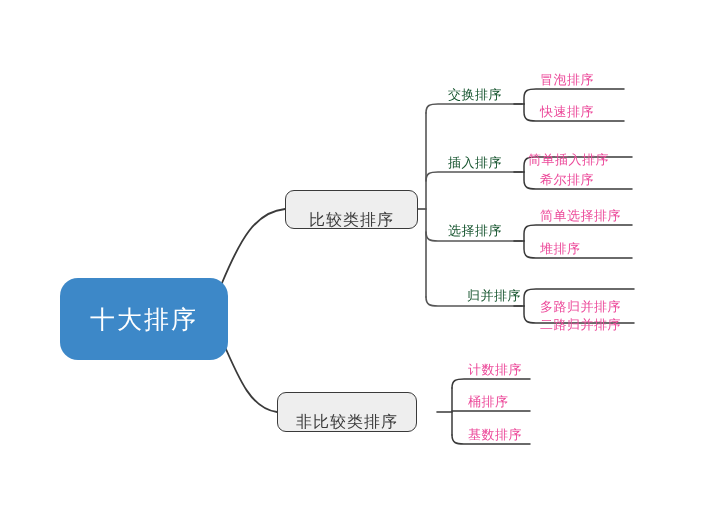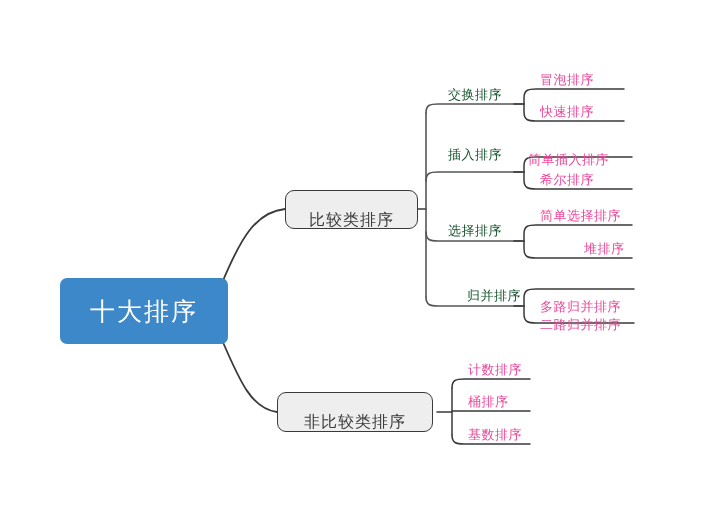--- a/index.html
+++ b/index.html
@@ -25,23 +25,23 @@
     height: 529px;
     pointer-events: none;
   }
 
   
   .root-node {
     position: absolute;
     left: 60px;
     top: 278px;
     width: 168px;
-    height: 66px;
+    height: 82px;
     background: #3d88c8;
-    border-radius: 7px;
+    border-radius: 18px;
     display: flex;
     align-items: center;
     justify-content: center;
     box-sizing: border-box;
     z-index: 3;
   }
   .root-node .root-label {
     color: #ffffff;
     font-size: 25px;
     letter-spacing: 2px;
@@ -71,21 +71,21 @@
   }
   #node-compare {
     left: 285px;
     top: 190px;
     width: 133px;
     height: 39px;
   }
   #node-noncompare {
     left: 277px;
     top: 392px;
-    width: 156px;
+    width: 140px;
     height: 40px;
   }
 
   
   .l3-label {
     position: absolute;
     color: #14532d;
     font-size: 13px;
     line-height: 1;
     white-space: nowrap;
@@ -156,34 +156,34 @@
   <div class="l2-node" id="node-compare">
     <span class="l2-label">比较类排序</span>
   </div>
 
   <div class="l2-node" id="node-noncompare">
     <span class="l2-label">非比较类排序</span>
   </div>
 
   <span class="l3-label" style="left:448px; top:88px;">交换排序</span>
 
-  <span class="l3-label" style="left:448px; top:148px;text-align:right;">插入排序</span>
+  <span class="l3-label" style="left:448px; top:156px;text-align:right;">插入排序</span>
 
   <span class="l3-label" style="left:448px; top:224px;text-align:right;">选择排序</span>
 
   <span class="l3-label" style="left:467px; top:289px;">归并排序</span>
 
   <span class="leaf-label" style="left:540px; top:73px;">冒泡排序</span>
   <span class="leaf-label" style="left:540px; top:105px;">快速排序</span>
 
   <span class="leaf-label" style="left:528px; top:141px;margin-top:12px;">简单插入排序</span>
   <span class="leaf-label" style="left:540px; top:173px;">希尔排序</span>
 
   <span class="leaf-label" style="left:540px; top:209px;">简单选择排序</span>
-  <span class="leaf-label" style="left:540px; top:242px;margin-left:44px;">堆排序</span>
+  <span class="leaf-label" style="left:540px; top:242px;">堆排序</span>
 
   <span class="leaf-label" style="left:540px; top:273px;margin-top:45px;">二路归并排序</span>
   <span class="leaf-label" style="left:540px; top:300px;">多路归并排序</span>
 
   <span class="leaf-label" style="left:468px; top:363px;">计数排序</span>
   <span class="leaf-label" style="left:468px; top:395px;">桶排序</span>
   <span class="leaf-label" style="left:468px; top:428px;">基数排序</span>
 
 </div>
 

